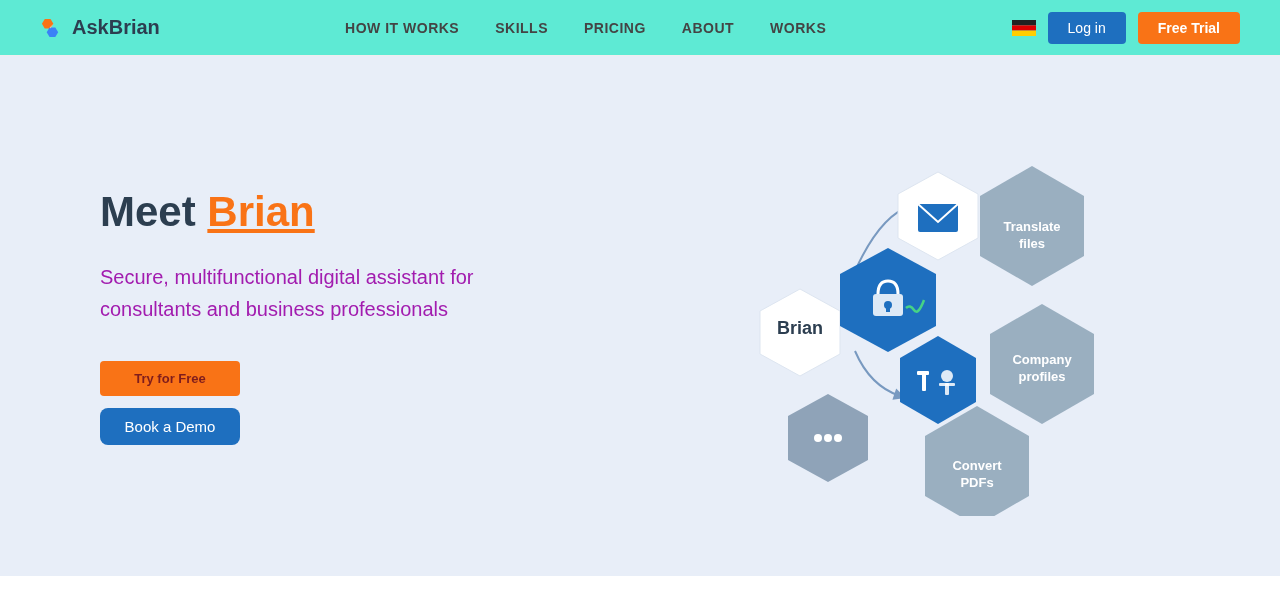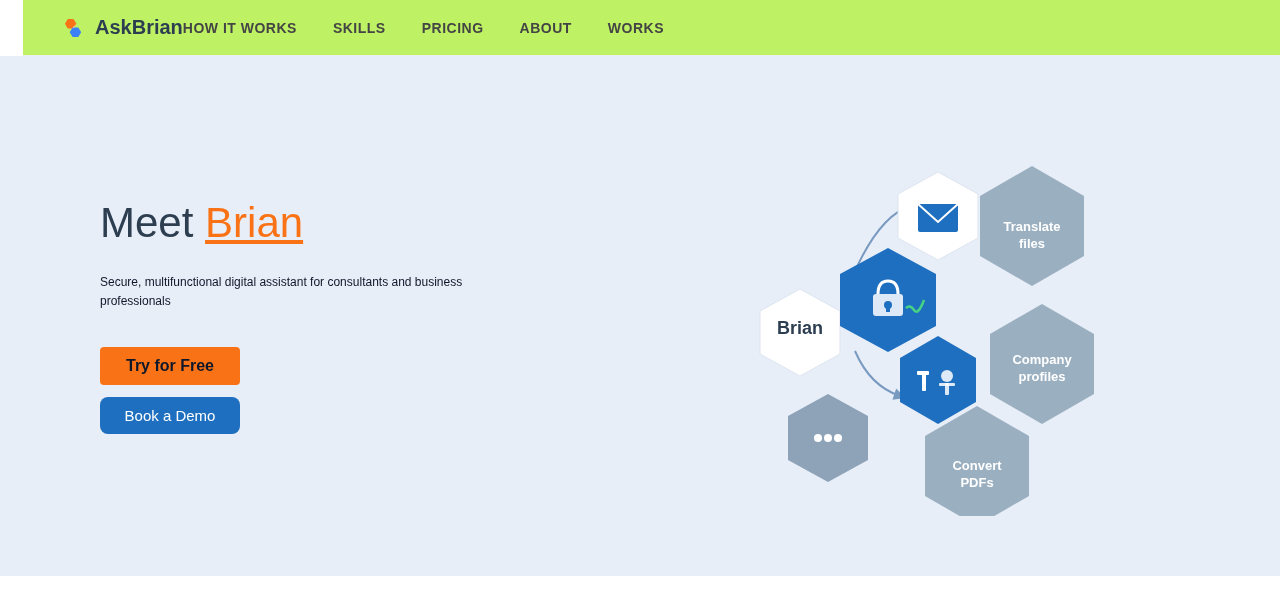--- a/index.html
+++ b/index.html
@@ -2,25 +2,25 @@
 <html><head>
   <meta charset="utf-8">
   <style>
     * { margin: 0; padding: 0; box-sizing: border-box; }
     body { font-family: 'Segoe UI', Arial, sans-serif; background: #fff; width: 1280px; }
 
     
     .navbar {
       display: flex;
       align-items: center;
+      justify-content: space-between;
       padding: 0 40px;
       height: 56px;
-      background: #bef264;
+      background: #5eead4;
       border-bottom: 1px solid #eee;
-      margin-left: 23px;
     }
     .navbar-left {
       display: flex;
       align-items: center;
       gap: 10px;
     }
     .logo-hex {
       width: 22px;
       height: 22px;
     }
@@ -77,49 +77,49 @@
       padding: 60px 80px 60px 100px;
       min-height: 460px;
       position: relative;
       overflow: hidden;
     }
     .hero-left {
       max-width: 380px;
     }
     .hero-title {
       font-size: 42px;
-      font-weight: 400;
+      font-weight: 700;
       color: #2c3e50;
       margin-bottom: 24px;
       line-height: 1.2;
     }
     .hero-title .highlight {
       color: #f97316;
       text-decoration: underline;
       text-decoration-color: #f97316;
     }
     .hero-subtitle {
-      font-size: 12px;
-      color: #0f172a;
+      font-size: 20px;
+      color: #a21caf;
       line-height: 1.6;
       margin-bottom: 36px;
     }
     .hero-buttons {
       display: flex;
       flex-direction: column;
       gap: 12px;
       align-items: flex-start;
     }
     .btn-try {
       background: #f97316;
-      color: #0f172a;
+      color: #7f1d1d;
       border: none;
       padding: 10px 24px;
       border-radius: 4px;
-      font-size: 16px;
+      font-size: 13px;
       font-weight: 600;
       cursor: pointer;
       min-width: 140px;
     }
     .btn-demo {
       background: #1e6fbf;
       color: #fff;
       border: none;
       padding: 10px 24px;
       border-radius: 8px;
@@ -161,20 +161,30 @@
   </div>
 
   <ul class="navbar-nav">
     <li><a href="#">HOW IT WORKS</a></li>
     <li><a href="#">SKILLS</a></li>
     <li><a href="#">PRICING</a></li>
     <li><a href="#">ABOUT</a></li>
     <li><a href="#">WORKS</a></li>
   </ul>
 
+  <div class="navbar-right">
+
+    <svg width="24" height="16" viewBox="0 0 24 16">
+      <rect width="24" height="5.3" y="0" fill="#222"></rect>
+      <rect width="24" height="5.3" y="5.3" fill="#dd0000"></rect>
+      <rect width="24" height="5.4" y="10.6" fill="#ffce00"></rect>
+    </svg>
+    <button class="btn-login">Log in</button>
+    <button class="btn-free-trial">Free Trial</button>
+  </div>
 </nav>
 
 <section class="hero">
   <div class="hero-left">
     <h1 class="hero-title">
       <span>Meet </span><span class="highlight">Brian</span>
     </h1>
     <p class="hero-subtitle">Secure, multifunctional digital assistant for consultants and business professionals</p>
     <div class="hero-buttons">
       <button class="btn-try">Try for Free</button>

